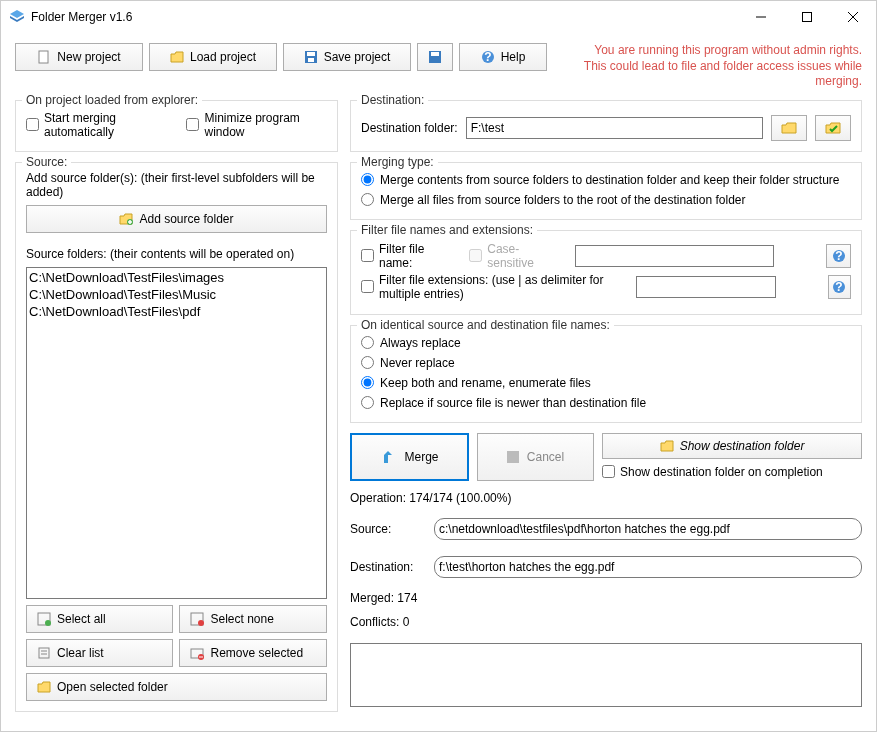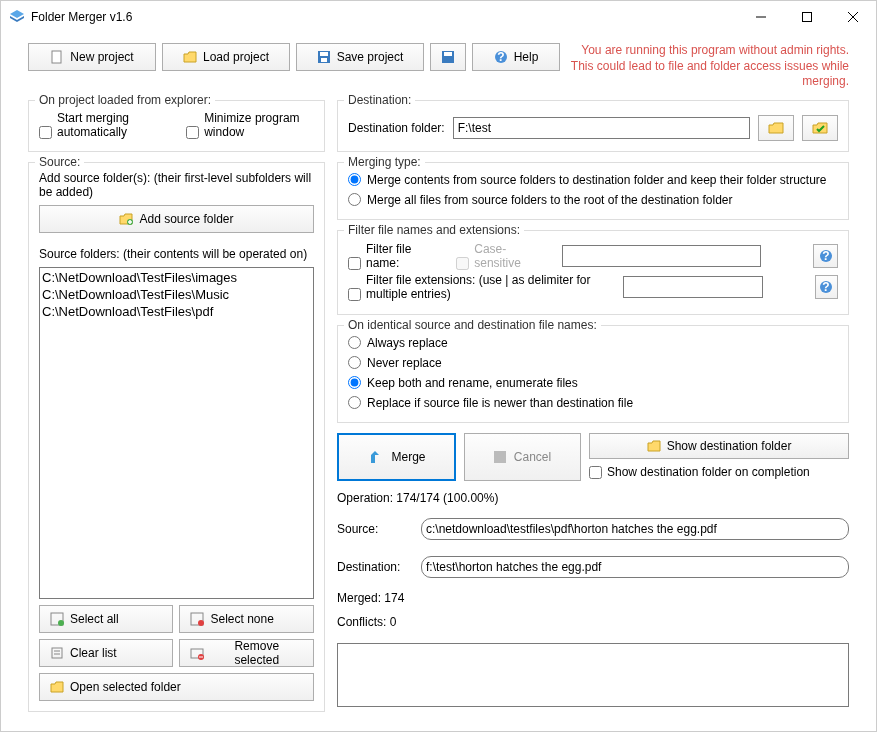--- a/index.html
+++ b/index.html
@@ -2,53 +2,53 @@
 <html><head>
 <meta charset="utf-8">
 <style>
 * { box-sizing: border-box; font-family: 'Segoe UI', Tahoma, sans-serif; font-size: 12px; }
 body { margin: 0; background: #fff; width: 877px; height: 732px; overflow: hidden; border: 1px solid #ccc; }
 .titlebar { height: 32px; display: flex; align-items: center; padding: 0 0 0 8px; }
 .titlebar .title { flex: 1; }
 .titlebar .icon { width: 16px; height: 16px; margin-right: 6px; display: inline-block; }
 .win-btns { display: flex; }
 .win-btn { width: 46px; height: 32px; display: flex; align-items: center; justify-content: center; cursor: pointer; }
-.content { padding: 10px 27px; }
+.content { padding: 10px 14px; }
 .toolbar-row { display: flex; gap: 6px; align-items: flex-start; }
 .btn { background: linear-gradient(#fdfdfd,#f0f0f0); border: 1px solid #adadad; height: 28px; display: inline-flex; align-items: center; justify-content: center; gap: 6px; cursor: pointer; padding: 0 10px; }
 .btn.wide { width: 128px; }
 .btn.icon-only { width: 36px; padding: 0; }
 .warning { color: #d9534f; text-align: right; flex: 1; line-height: 1.3; font-size: 12px; }
 .fieldset { border: 1px solid #ddd; margin: 0; padding: 8px 10px 10px; position: relative; }
 .fieldset > .legend { position: absolute; top: -8px; left: 6px; background: #fff; padding: 0 4px; color: #333; }
 .main-cols { display: flex; gap: 12px; margin-top: 10px; }
 .left-col { width: 340px; display: flex; flex-direction: column; gap: 10px; }
 .right-col { flex: 1; display: flex; flex-direction: column; gap: 10px; }
 .checkbox-row { display: flex; gap: 14px; align-items: center; padding: 2px 0; }
-label.cb { display: inline-flex; align-items: flex-end; gap: 5px; cursor: pointer; }
+label.cb { display: inline-flex; align-items: center; gap: 5px; cursor: pointer; }
 input[type=checkbox], input[type=radio] { margin: 0; }
 .full-btn { width: 100%; }
 .listbox { border: 1px solid #7a7a7a; background: #fff; height: 332px; overflow: auto; padding: 2px; font-size: 13px; line-height: 1.3; white-space: pre; }
 .textfield { border: 1px solid #7a7a7a; background: #fff; height: 22px; padding: 2px 4px; }
 .btn-grid { display: grid; grid-template-columns: 1fr 1fr; gap: 6px; }
 .btn-grid .btn { width: 100%; justify-content: flex-start; padding-left: 10px; }
 .btn-grid .btn.span2 { grid-column: 1 / span 2; }
 .dest-row { display: flex; align-items: center; gap: 8px; }
 .dest-row .textfield { flex: 1; }
 .dest-row .icon-btn { width: 36px; height: 26px; }
 .radio-col { display: flex; flex-direction: column; gap: 6px; padding: 2px 0; }
 label.rb { display: inline-flex; align-items: center; gap: 6px; cursor: pointer; }
 .filter-row { display: flex; align-items: center; gap: 26px; margin: 3px 0; }
 .filter-row .textfield { width: 240px; }
 .help-btn { width: 30px; height: 24px; display:flex; align-items:center; justify-content:center; border:1px solid #adadad; background: linear-gradient(#fdfdfd,#f0f0f0); cursor:pointer; }
 .action-row { display: flex; gap: 8px; align-items: flex-start; }
 .big-btn { height: 48px; flex: 1; display:flex; align-items:center; justify-content:center; gap:8px; border:1px solid #adadad; background: linear-gradient(#fdfdfd,#f0f0f0); cursor:pointer; }
 .big-btn.primary { border: 2px solid #0078d7; }
 .action-right { width: 260px; display:flex; flex-direction:column; gap:4px; }
-.action-right .btn { width:100%; justify-content:center; height:26px; }
+.action-right .btn { width:100%; justify-content:center; height:26px;font-style:italic; }
 .kv-row { display:flex; align-items:center; gap:6px; margin:3px 0; }
 .kv-row .k { width: 78px; }
 .kv-row .textfield { flex:1;border-radius:10px; }
 .logbox { border:1px solid #7a7a7a; height:64px; margin-top:4px; overflow:auto; }
 .muted { color: #888; }
 .disabled { color: #aaa; }
 svg { display: block; }
 </style>
 </head>
 <body>

